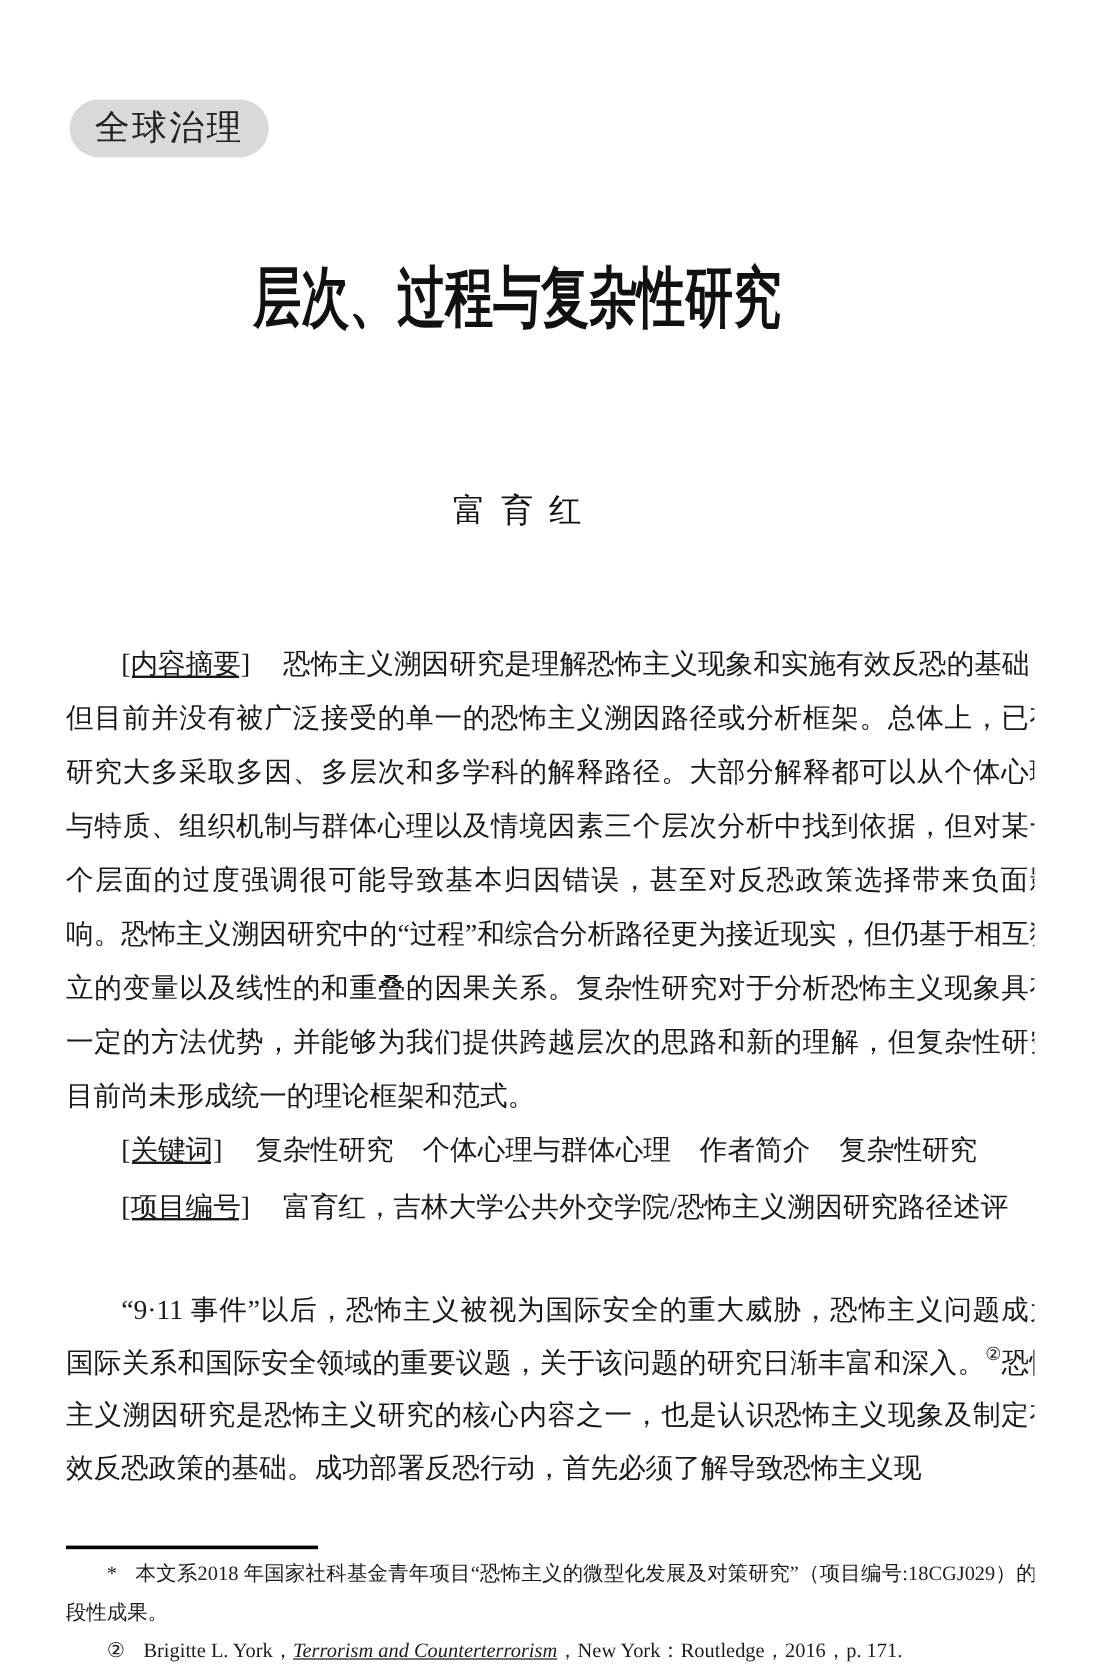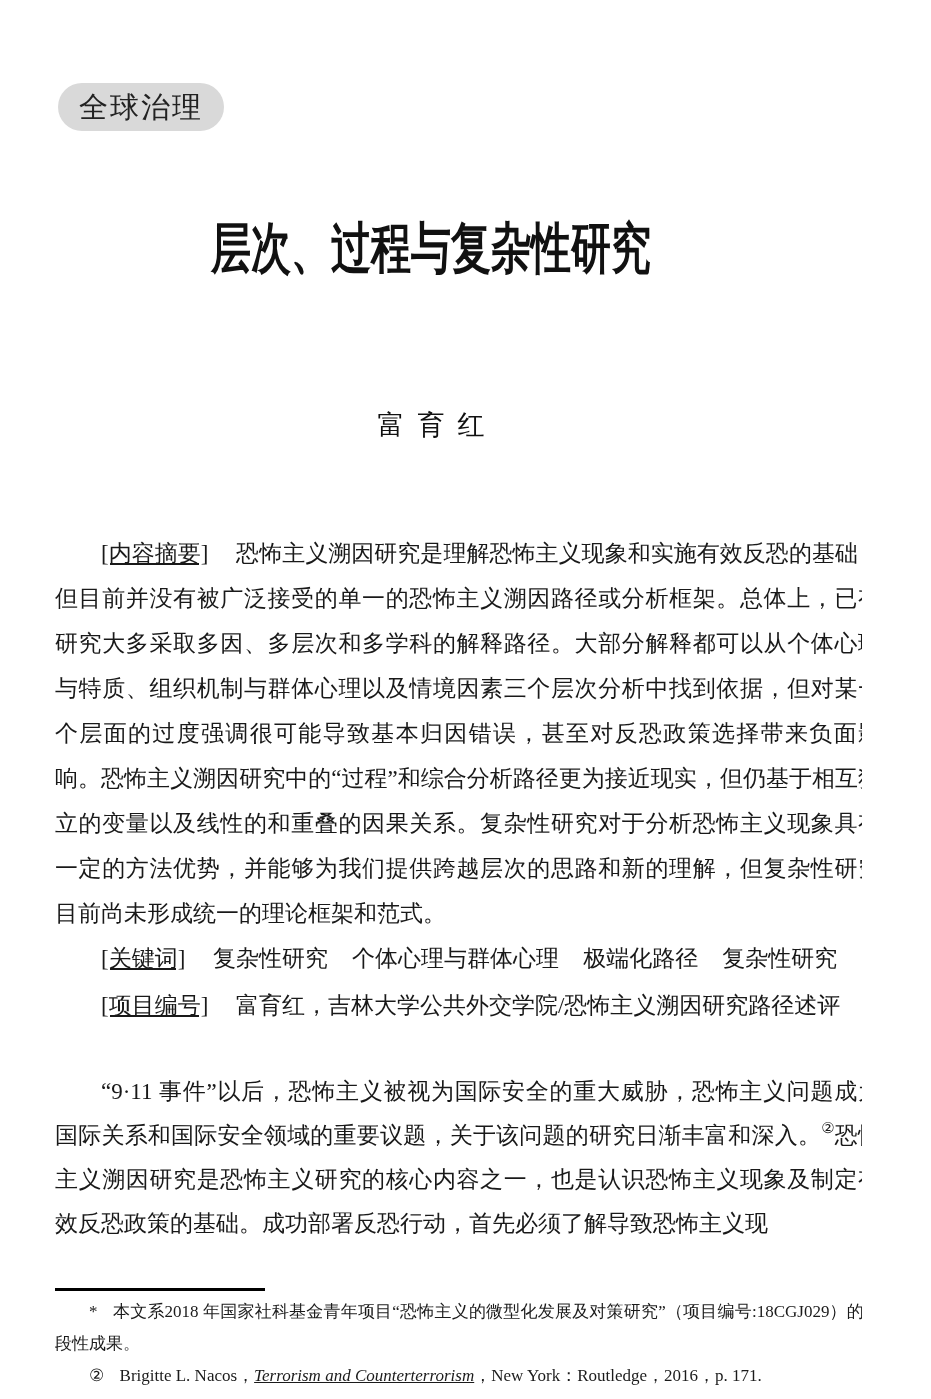--- a/index.html
+++ b/index.html
@@ -165,30 +165,30 @@
   <span class="category-pill">全球治理</span>
 
   <h1 class="article-title">层次、过程与复杂性研究</h1>
 
 
   <div class="author-name">富育红</div>
 
   <section class="meta-block">
     <p><span class="bracket-label">[内容摘要]</span><span>恐怖主义溯因研究是理解恐怖主义现象和实施有效反恐的基础，但目前并没有被广泛接受的单一的恐怖主义溯因路径或分析框架。总体上，已有研究大多采取多因、多层次和多学科的解释路径。大部分解释都可以从个体心理与特质、组织机制与群体心理以及情境因素三个层次分析中找到依据，但对某一个层面的过度强调很可能导致基本归因错误，甚至对反恐政策选择带来负面影响。恐怖主义溯因研究中的“过程”和综合分析路径更为接近现实，但仍基于相互独立的变量以及线性的和重叠的因果关系。复杂性研究对于分析恐怖主义现象具有一定的方法优势，并能够为我们提供跨越层次的思路和新的理解，但复杂性研究目前尚未形成统一的理论框架和范式。</span></p>
 
-    <p><span class="bracket-label">[关键词]</span><span class="kw-item">复杂性研究</span><span class="kw-item">个体心理与群体心理</span><span class="kw-item">极端化路径</span><span class="kw-item">复杂性研究</span></p>
+    <p><span class="bracket-label">[关键词]</span><span class="kw-item">复杂性研究</span><span class="kw-item">个体心理与群体心理</span><span class="kw-item">作者简介</span><span class="kw-item">复杂性研究</span></p>
 
     <p><span class="bracket-label">[项目编号]</span><span>富育红，吉林大学公共外交学院/恐怖主义溯因研究路径述评</span></p>
   </section>
 
   <section class="body-block">
     <p><span>“9·11 事件”以后，恐怖主义被视为国际安全的重大威胁，恐怖主义问题成为国际关系和国际安全领域的重要议题，关于该问题的研究日渐丰富和深入。</span><sup class="note-ref">②</sup><span>恐怖主义溯因研究是恐怖主义研究的核心内容之一，也是认识恐怖主义现象及制定有效反恐政策的基础。成功部署反恐行动，首先必须了解导致恐怖主义现</span></p>
   </section>
 
   <footer class="footnotes">
     <div class="footnote-rule"></div>
 
     <p class="fn"><span class="fn-mark">*</span><span>本文系2018 年国家社科基金青年项目“恐怖主义的微型化发展及对策研究”（项目编号:18CGJ029）的阶段性成果。</span></p>
 
-    <p class="fn"><span class="fn-mark">②</span><span>Brigitte L. Nacos，</span><em>Terrorism and Counterterrorism</em><span>，New York：Routledge，2016，p. 171.</span></p>
+    <p class="fn"><span class="fn-mark">②</span><span>Brigitte L. York，</span><em>Terrorism and Counterterrorism</em><span>，New York：Routledge，2016，p. 171.</span></p>
   </footer>
 
 </div>
 
 </body></html>

